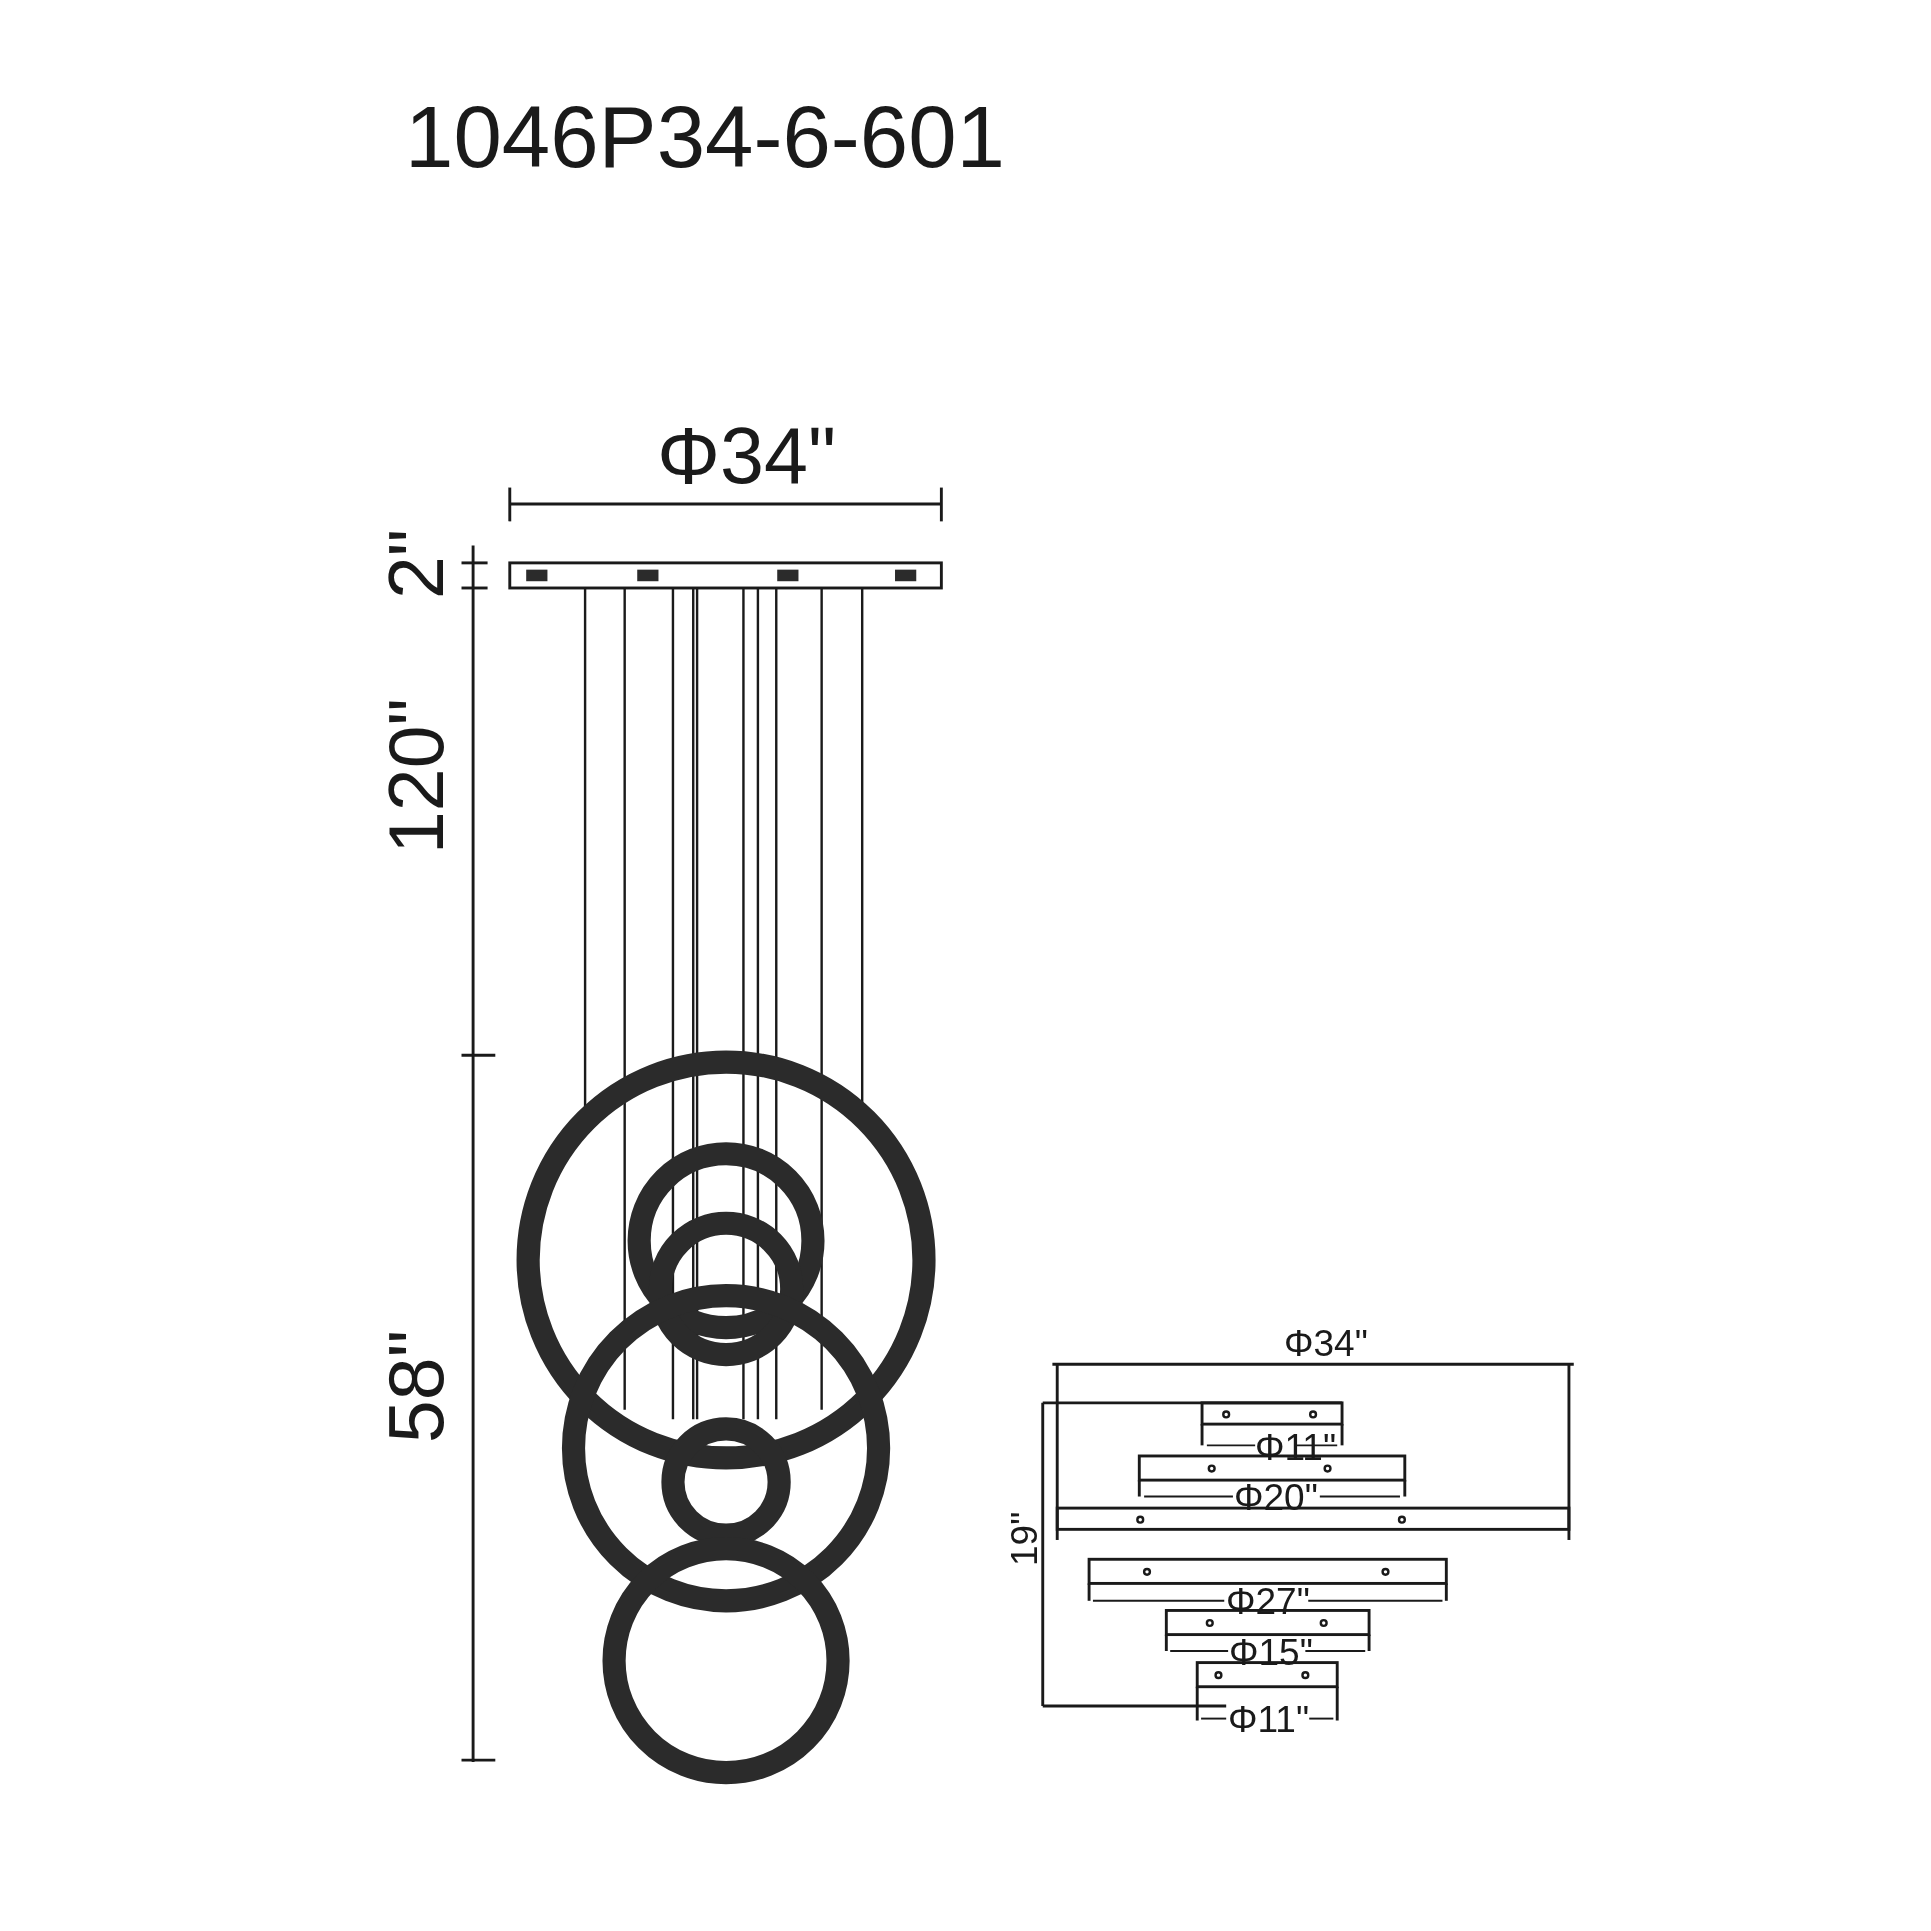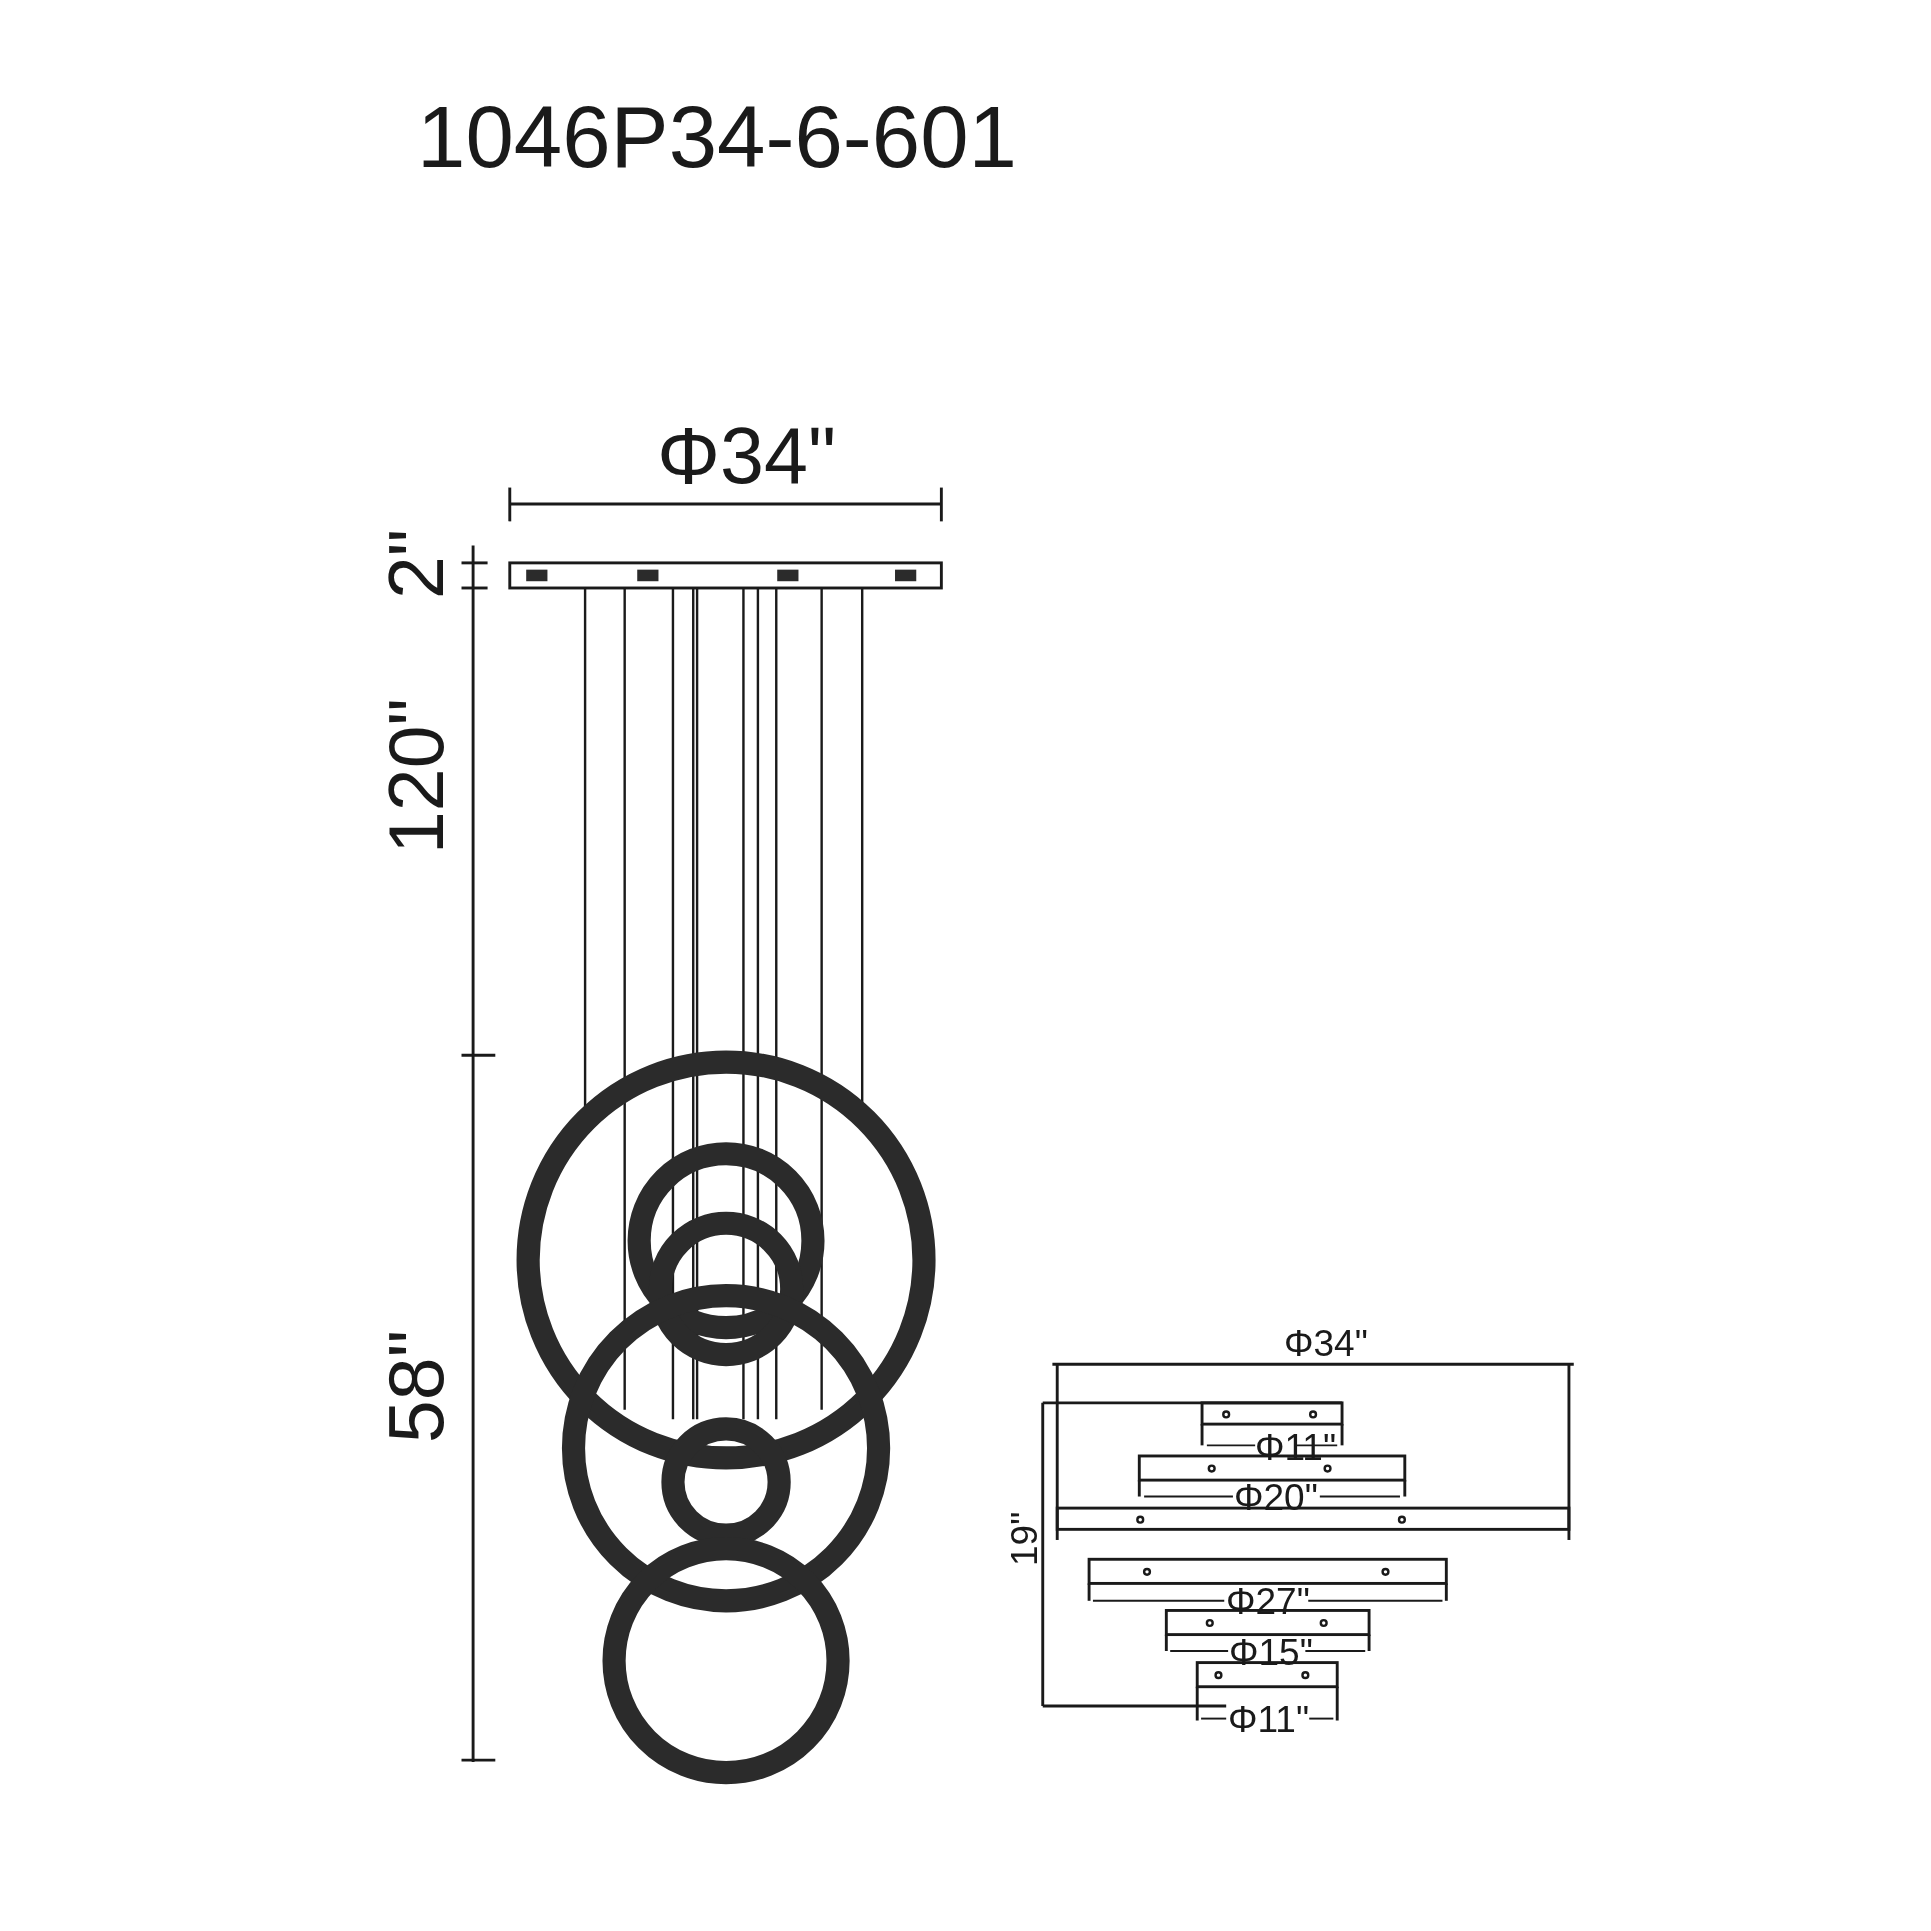--- a/index.html
+++ b/index.html
@@ -1,18 +1,18 @@
 <!DOCTYPE html>
 <html><head>
 <meta charset="utf-8">
 <style>
   html, body { margin:0; padding:0; background:#ffffff; }
   #canvas { position:relative; width:1931px; height:1931px; background:#ffffff; overflow:hidden; }
   .lbl { position:absolute; font-family:"Liberation Sans", sans-serif; color:#1a1a1a; white-space:nowrap; }
-  .title { left:0; width:1410px; text-align:center; top:87px; font-size:87px;margin-left:12px; }
+  .title { left:0; width:1410px; text-align:center; top:87px; font-size:87px; }
   .dim-top { left:657px; top:410px; font-size:79px; }
   .vert { transform-origin:left top; transform:rotate(-90deg); }
   .v2 { left:372px; top:599px; font-size:77px; }
   .v120 { left:372px; top:854px; font-size:77px; }
   .v58 { left:372px; top:1443px; font-size:77px; }
   .s34 { left:1284px; top:1323px; font-size:37px; }
   .s19 { left:1004px; top:1566px; font-size:37px; }
   .sd { font-size:37px; background:transparent; }
   svg { position:absolute; left:0; top:0; }
 </style>

